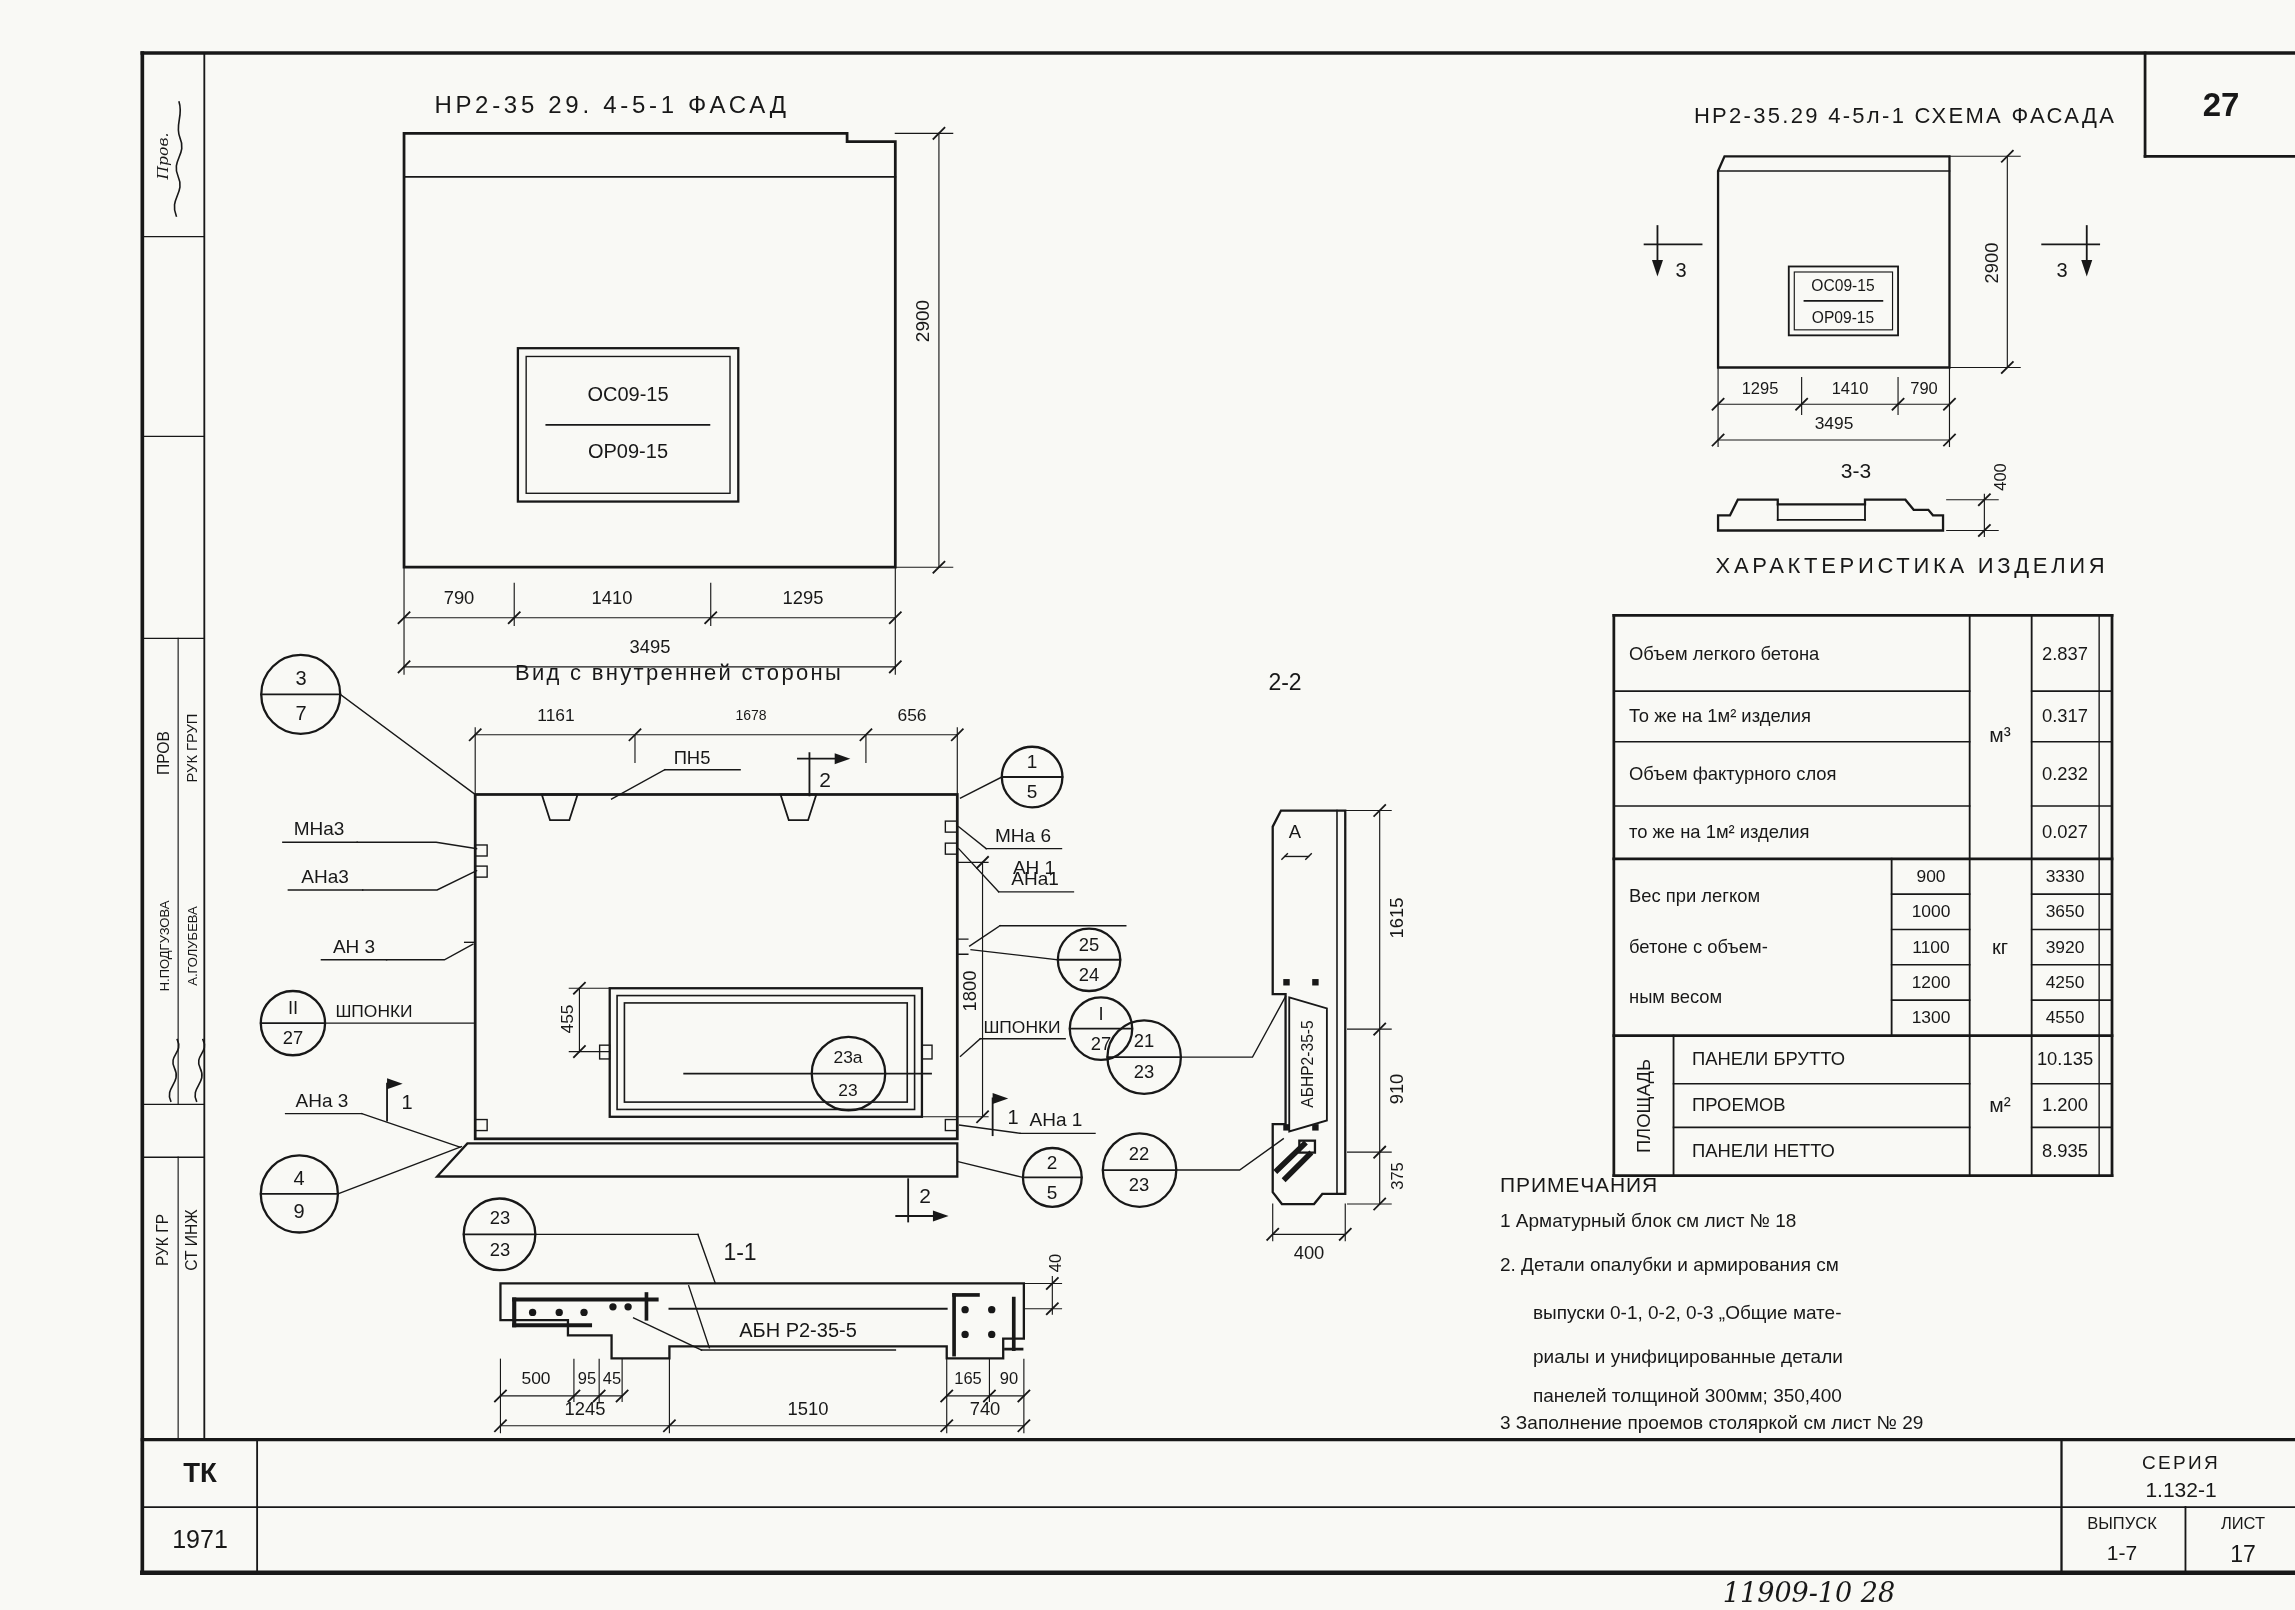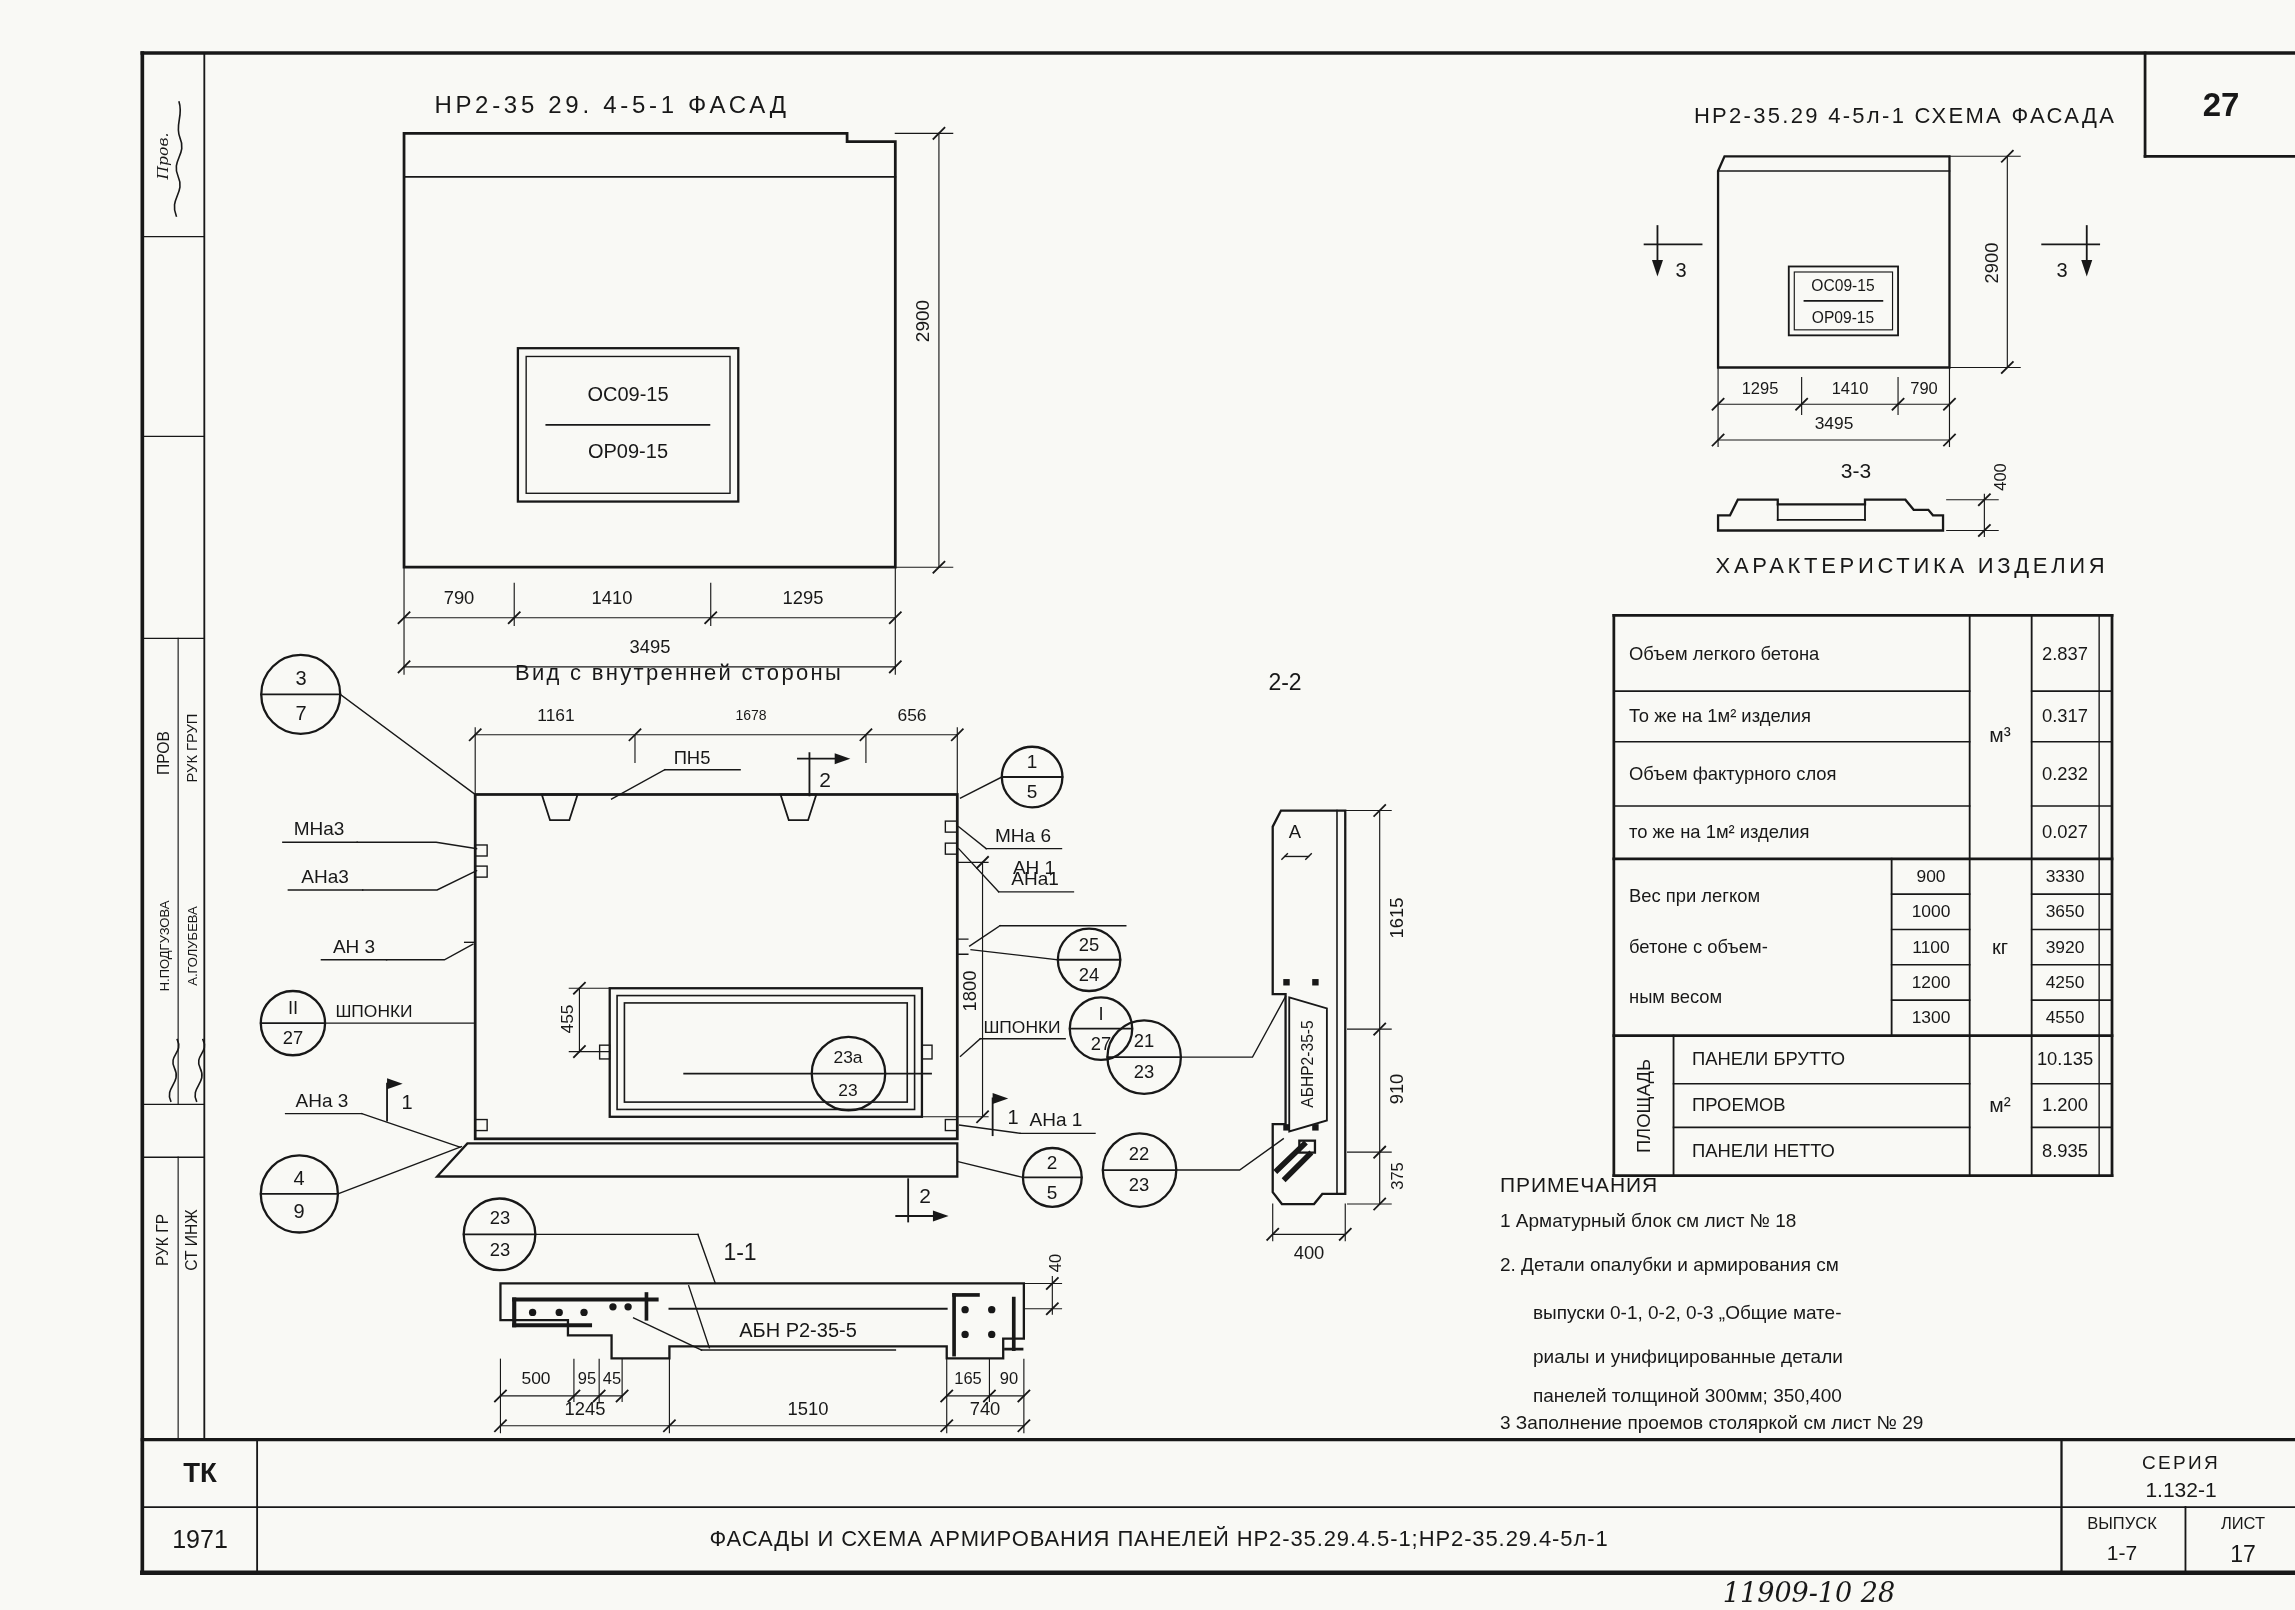--- a/index.html
+++ b/index.html
@@ -502,21 +502,20 @@
 <div class="lt ls2" style="left:1500px;top:1185px;font-size:21px;">ПРИМЕЧАНИЯ</div>
 <div class="lt" style="left:1500px;top:1221px;font-size:19px;">1  Арматурный блок см лист № 18</div>
 <div class="lt" style="left:1500px;top:1265px;font-size:19px;">2. Детали опалубки и армирования  см</div>
 <div class="lt" style="left:1533px;top:1313px;font-size:19px;">выпуски  0-1,  0-2,  0-3  „Общие мате-</div>
 <div class="lt" style="left:1533px;top:1357px;font-size:19px;">риалы и унифицированные  детали</div>
 <div class="lt" style="left:1533px;top:1396px;font-size:19px;">панелей  толщиной   300мм; 350,400</div>
 <div class="lt" style="left:1500px;top:1423px;font-size:19px;">3  Заполнение проемов столяркой см лист № 29</div>
 
 <div class="t b" style="left:200px;top:1473px;font-size:27.5px;">ТК</div>
 <div class="t" style="left:200px;top:1539px;font-size:25px;">1971</div>
-<div class="t ls2" style="left:1159px;top:1539px;font-size:22px;">ФАСАДЫ   И  СХЕМА   АРМИРОВАНИЯ   ПАНЕЛЕЙ  НР2-35.29.4.5-1;НР2-35.29.4-5л-1</div>
 <div class="t ls5" style="left:2181px;top:1463px;font-size:19px;">СЕРИЯ</div>
 <div class="t" style="left:2181px;top:1490px;font-size:21px;">1.132-1</div>
 <div class="t" style="left:2122px;top:1523px;font-size:16.5px;">ВЫПУСК</div>
 <div class="t" style="left:2122px;top:1553px;font-size:21px;">1-7</div>
 <div class="t" style="left:2243px;top:1523px;font-size:16.5px;">ЛИСТ</div>
 <div class="t" style="left:2243px;top:1554px;font-size:23px;">17</div>
 
 </div>
 
 

